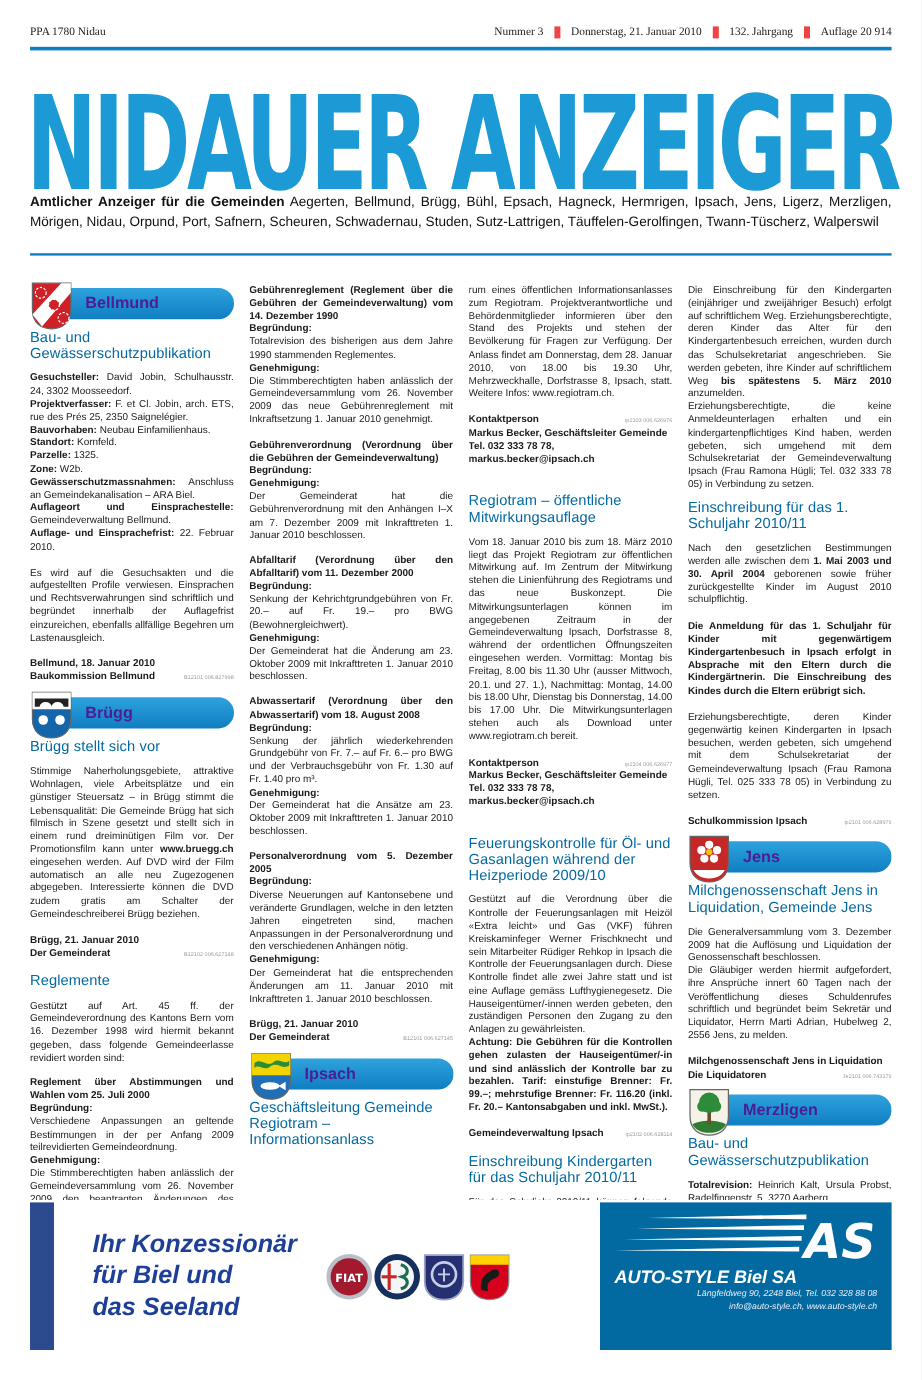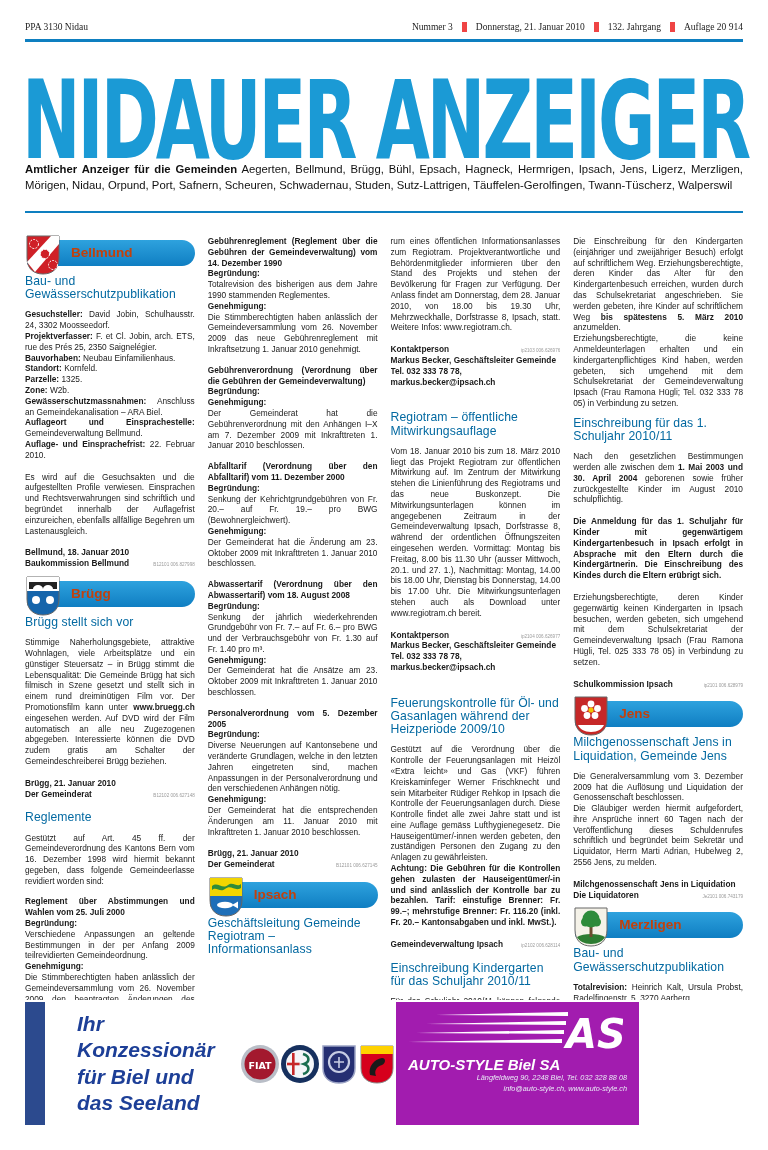--- a/index.html
+++ b/index.html
@@ -28,40 +28,40 @@
   .gap{height:11px;}
   .h2{font-size:12.2px;line-height:13.2px;font-weight:400;color:#0369a1;margin:4px 0 8px;letter-spacing:.1px;}
   .sign{margin:11px 0 12px;}
   .sign-line{font-weight:bold;font-size:8.3px;line-height:10.8px;}
   .sign-row{display:flex;justify-content:space-between;align-items:baseline;}
   .code{font-size:4.6px;color:#9a9a9a;white-space:nowrap;}
   
   .sec{position:relative;height:26px;margin:6px 0 9px;}
   .sec-bg{position:absolute;left:2px;right:0;top:0;bottom:0;border-radius:4px 13px 13px 4px;
           background:linear-gradient(#2ea2de,#0f7ec2);}
-  .sec-label{position:absolute;left:46px;top:5px;color:#c2410c;font-weight:bold;font-size:13.5px;}
+  .sec-label{position:absolute;left:46px;top:5px;color:#4c1d95;font-weight:bold;font-size:13.5px;}
   .arms{position:absolute;left:0;top:-6px;width:36px;height:42px;}
   
-  .ad{position:absolute;top:1002px;left:25px;width:614px;height:123px;display:flex;background:#fff;}
+  .ad{position:absolute;top:1002px;left:25px;width:718px;height:123px;display:flex;background:#fff;}
   .ad-bar{width:20px;background:#2c4a8e;}
   .ad-mid{flex:1;display:flex;align-items:center;padding-left:32px;}
   .ad-headline{font-size:21px;font-weight:bold;font-style:italic;color:#1d3f97;line-height:1.25;}
   .ad-logos{display:flex;align-items:center;margin-left:24px;}
-  .ad-right{width:243px;background:#a21caf;color:#fff;padding:8px 12px 6px;box-sizing:border-box;
+  .ad-right{width:243px;background:#0369a1;color:#fff;padding:8px 12px 6px;box-sizing:border-box;
             display:flex;flex-direction:column;}
   .ad-company{font-size:15px;font-weight:bold;font-style:italic;margin-top:2px;}
   .ad-addr{font-size:7.3px;font-style:italic;text-align:right;line-height:1.5;color:#e9edf6;}
 </style>
 </head>
 <body>
 
 <div class="page">
 
   <div class="topmeta">
-    <span class="meta-item">PPA 3130 Nidau</span>
+    <span class="meta-item">PPA 1780 Nidau</span>
     <span class="meta-right">
       <span class="meta-item">Nummer 3</span>
       <span class="meta-item">Donnerstag, 21. Januar 2010</span>
       <span class="meta-item">132. Jahrgang</span>
       <span class="meta-item">Auflage 20 914</span>
     </span>
   </div>
   <div class="rule-top"></div>
 
   <div class="masthead">NIDAUER ANZEIGER</div>

